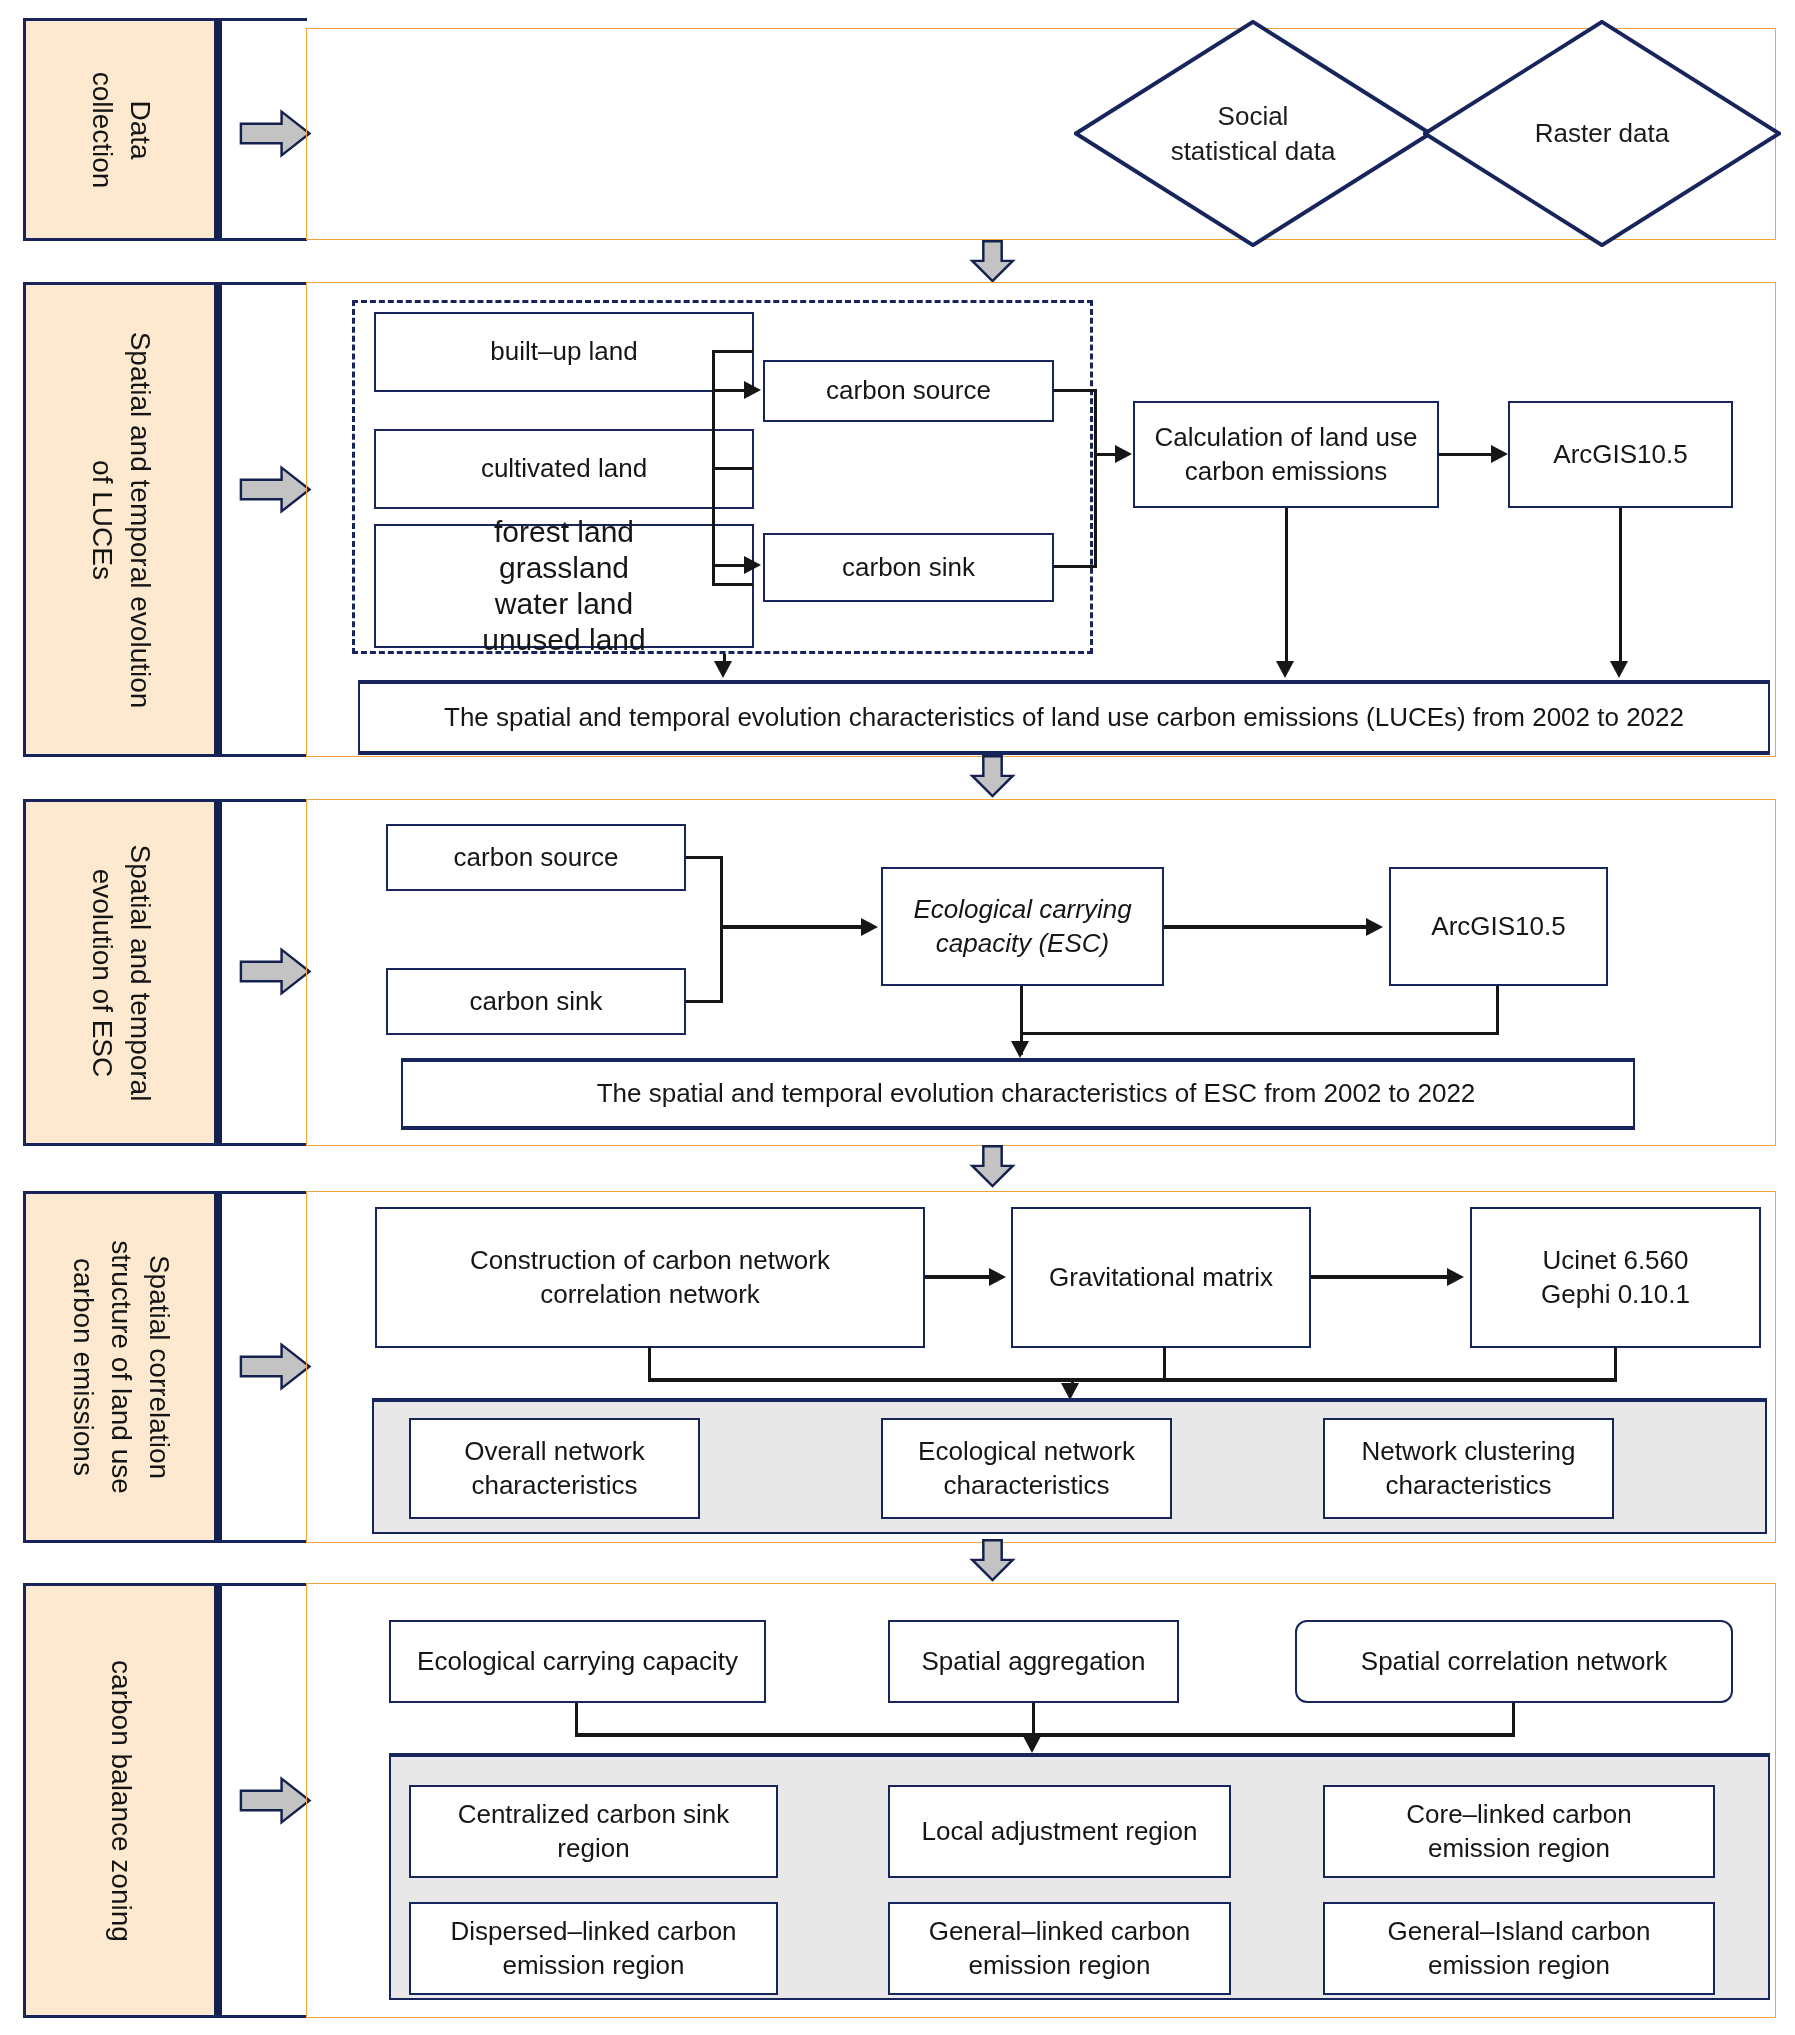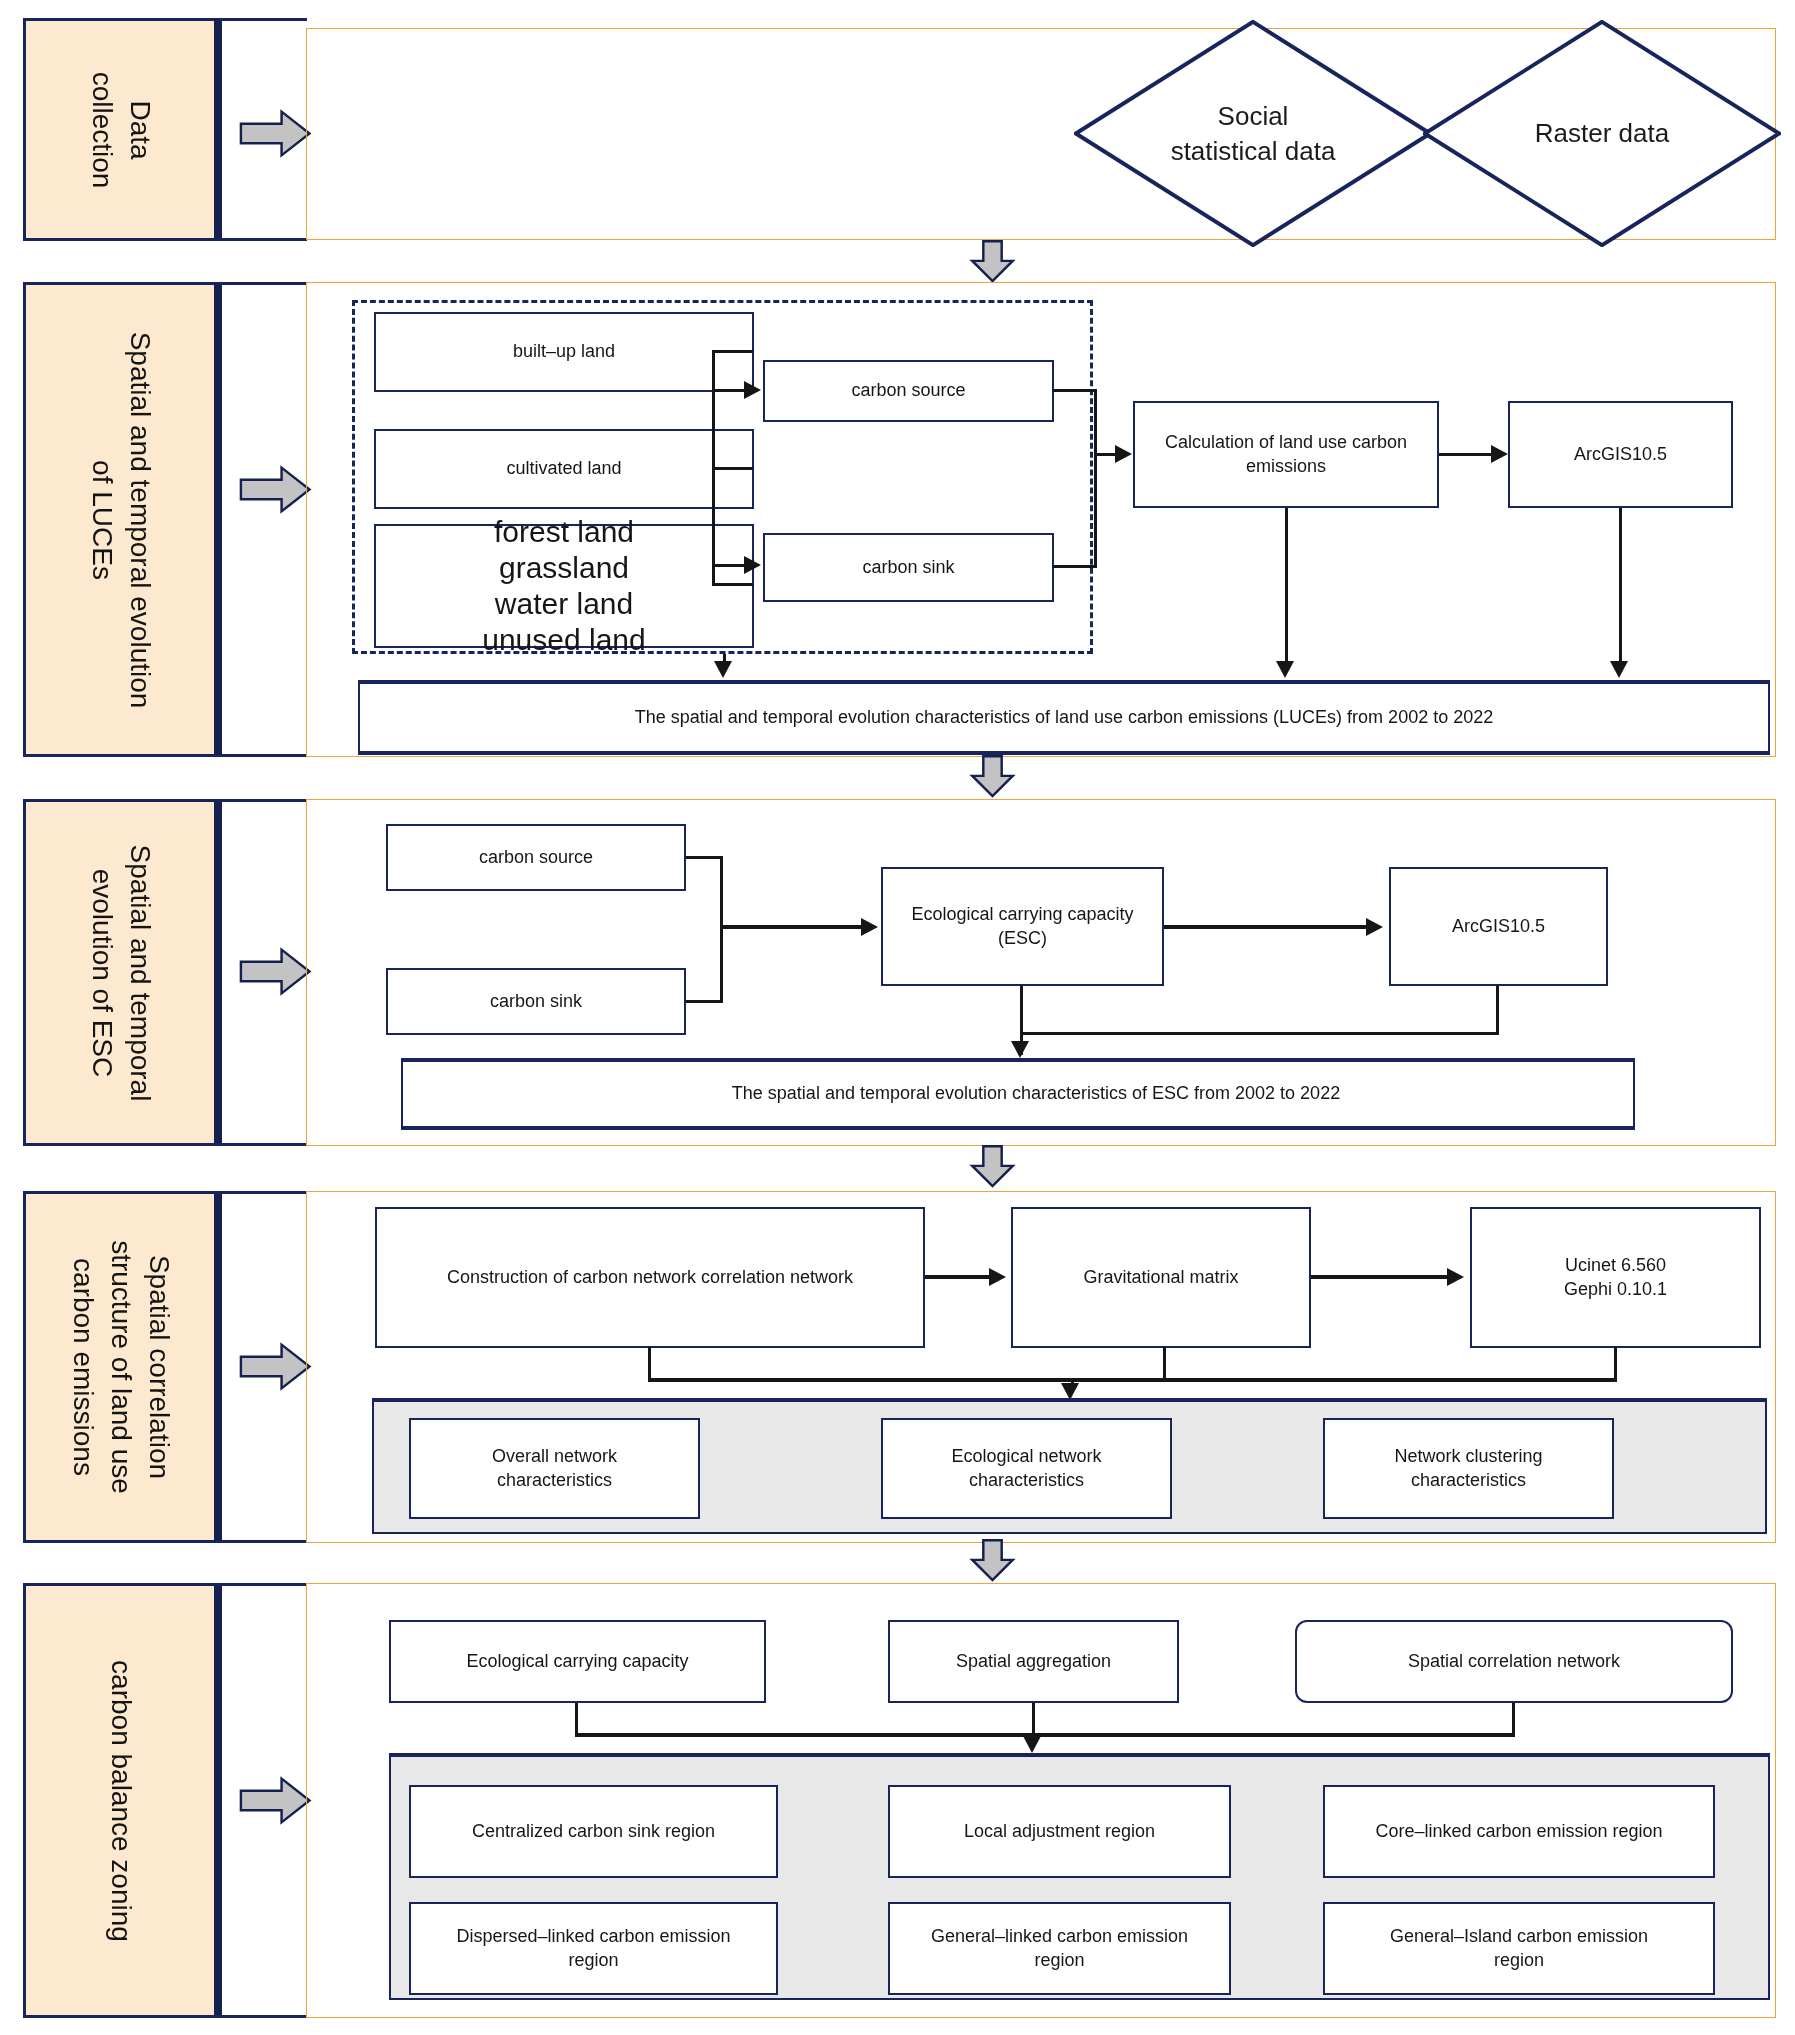--- a/index.html
+++ b/index.html
@@ -14,21 +14,21 @@
   .vbar{background:#14204d;}
   .rot{
     position:absolute;left:50%;top:50%;transform:translate(-50%,-50%) rotate(90deg);
     display:flex;flex-direction:column;justify-content:center;
     text-align:center;font-size:28px;line-height:1.35;color:#141414;
   }
   
   .box{
     background:#ffffff;border:2.4px solid #17255c;
     display:flex;flex-direction:column;align-items:center;justify-content:center;
-    text-align:center;font-size:18px;line-height:1.3;color:#161616;
+    text-align:center;font-size:26px;line-height:1.3;color:#161616;
   }
   .hvy{border-top-width:4.9px;border-bottom-width:4.9px;}
   
   .frame{border:1.8px solid #f2a43c;background:transparent;}
   .dashedbox{border:3.1px dashed #17255c;}
   .graybox{background:#e9e8e8;border:2.4px solid #17255c;border-top-width:4.9px;}
   
   .ln{background:#161616;}
   .ah-r{width:0;height:0;border-top:9.2px solid transparent;border-bottom:9.2px solid transparent;border-left:17px solid #161616;}
   .ah-d{width:0;height:0;border-left:9.2px solid transparent;border-right:9.2px solid transparent;border-top:17px solid #161616;}
@@ -164,21 +164,21 @@
     <span>carbon sink</span>
   </div>
 
   <div class="abs ln" style="left:686px;top:856px;width:37px;height:3.1px;"></div>
   <div class="abs ln" style="left:686px;top:1000px;width:37px;height:3.1px;"></div>
   <div class="abs ln" style="left:720px;top:856px;width:3.1px;height:147px;"></div>
   <div class="abs ln" style="left:720px;top:925px;width:143px;height:3.7px;"></div>
   <div class="abs ah-r" style="left:861px;top:918px;"></div>
 
   <div class="abs box" style="left:881px;top:867px;width:283px;height:119px;">
-    <span style="display:block;width:245px;">Ecological carrying capacity (ESC)</span>
+    <span style="display:block;width:245px;font-style:italic;">Ecological carrying capacity (ESC)</span>
   </div>
   <div class="abs ln" style="left:1164px;top:925px;width:203px;height:3.7px;"></div>
   <div class="abs ah-r" style="left:1366px;top:918px;"></div>
   <div class="abs box" style="left:1389px;top:867px;width:219px;height:119px;">
     <span>ArcGIS10.5</span>
   </div>
 
   <div class="abs ln" style="left:1020px;top:986px;width:3.1px;height:69px;"></div>
   <div class="abs ah-d" style="left:1011px;top:1041px;"></div>
   <div class="abs ln" style="left:1496px;top:986px;width:3.1px;height:49px;"></div>

